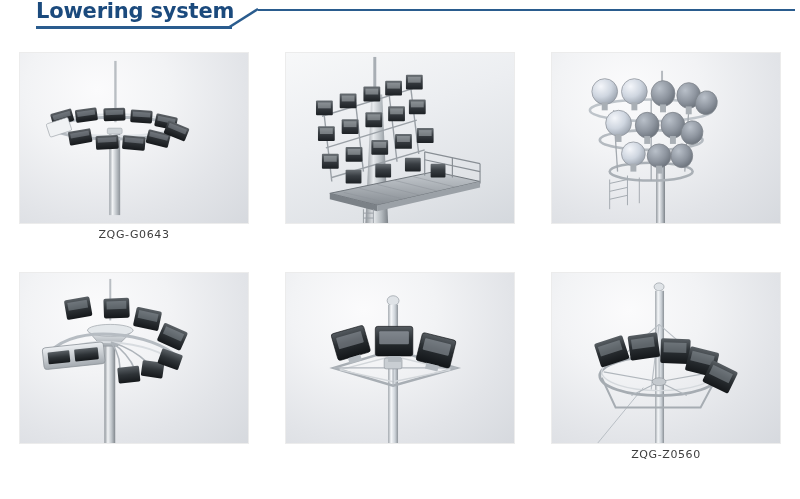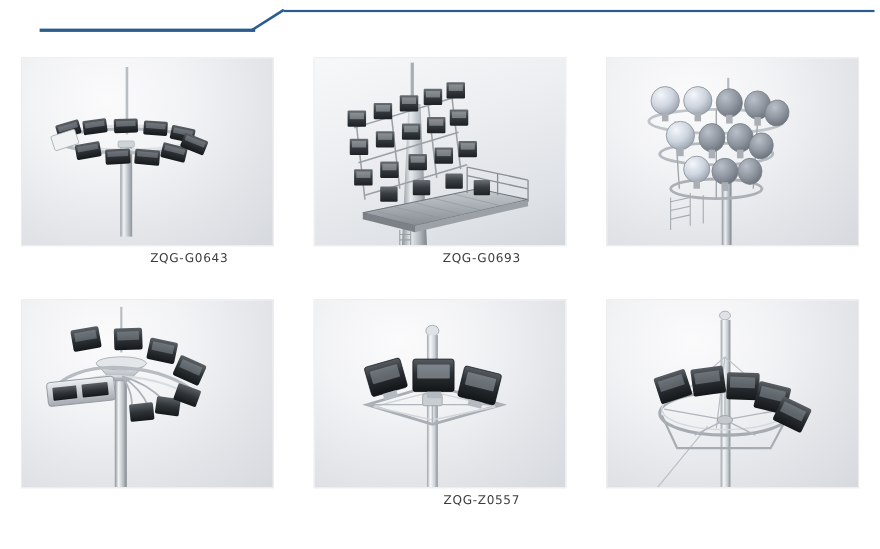--- a/index.html
+++ b/index.html
@@ -95,33 +95,33 @@
   .card-caption {
     position: absolute;
     left: 0;
     top: 188px;
     width: 266px;
     text-align: center;
     font-size: 11px;
     color: #3d3d3d;
     font-family: "DejaVu Sans", sans-serif;
     letter-spacing: 0.6px;
-    margin-left: 38px;
   }
 
   svg.illus {
     display: block;
     width: 100%;
     height: 100%;
   }
 </style>
 </head>
 <body>
 
 <div class="header">
+  <div class="header-title">Lowering system</div>
 
   <div class="header-underline"></div>
 
   <div class="header-diagonal">
     <svg width="32" height="21" viewBox="0 0 32 21" xmlns="http://www.w3.org/2000/svg">
       <line x1="0" y1="20" x2="30" y2="1" stroke="#2a5c8e" stroke-width="2.4"></line>
     </svg>
   </div>
 
   <div class="header-rule"></div>
@@ -347,21 +347,20 @@
             </g>
           <g transform="translate(120,106)">
               <rect width="16" height="14" rx="1" fill="url(#lamp2)"></rect>
             </g>
           <g transform="translate(146,112)">
               <rect width="15" height="14" rx="1" fill="url(#lamp2)"></rect>
             </g>
         </g>
       </svg>
     </div>
-    <div class="card-caption">ZQG-G0693</div>
   </div>
 
   <div class="card">
     <div class="card-figure">
       <svg class="illus" viewBox="0 0 230 172" xmlns="http://www.w3.org/2000/svg">
         <defs>
           <radialGradient id="bowlL" cx="35%" cy="30%" r="75%">
             <stop offset="0%" stop-color="#f4f6fa"></stop>
             <stop offset="55%" stop-color="#cfd6e0"></stop>
             <stop offset="100%" stop-color="#9ba3ae"></stop>
@@ -581,21 +580,20 @@
           <rect x="13" y="30" width="13" height="6" fill="#b4bac0"></rect>
         </g>
 
         <g transform="translate(138,60) rotate(14)">
           <rect width="35" height="29" rx="2.5" fill="url(#lamp5)" stroke="#0d1012" stroke-width="0.6"></rect>
           <rect x="4" y="5" width="27" height="12" rx="1" fill="#9ba2a9" opacity="0.55"></rect>
           <rect x="11" y="29" width="13" height="6" fill="#b4bac0"></rect>
         </g>
       </svg>
     </div>
-    <div class="card-caption">ZQG-Z0557</div>
   </div>
 
   <div class="card">
     <div class="card-figure">
       <svg class="illus" viewBox="0 0 230 172" xmlns="http://www.w3.org/2000/svg">
         <defs>
           <linearGradient id="pole6" x1="0" y1="0" x2="1" y2="0">
             <stop offset="0%" stop-color="#9ca2a8"></stop>
             <stop offset="32%" stop-color="#f6f8fa"></stop>
             <stop offset="70%" stop-color="#c8ced4"></stop>
@@ -650,15 +648,16 @@
         <g transform="translate(140,74) rotate(14)">
           <rect width="30" height="25" rx="2" fill="url(#lamp6)"></rect>
             <rect x="3" y="4" width="23" height="10" fill="#9299a0" opacity="0.5"></rect>
         </g>
         <g transform="translate(162,88) rotate(26)">
           <rect width="29" height="24" rx="2" fill="url(#lamp6)"></rect>
             <rect x="3" y="4" width="22" height="10" fill="#9299a0" opacity="0.5"></rect>
         </g>
       </svg>
     </div>
+    <div class="card-caption">ZQG-Z0560</div>
   </div>
 
 </div>
 
 </body></html>

